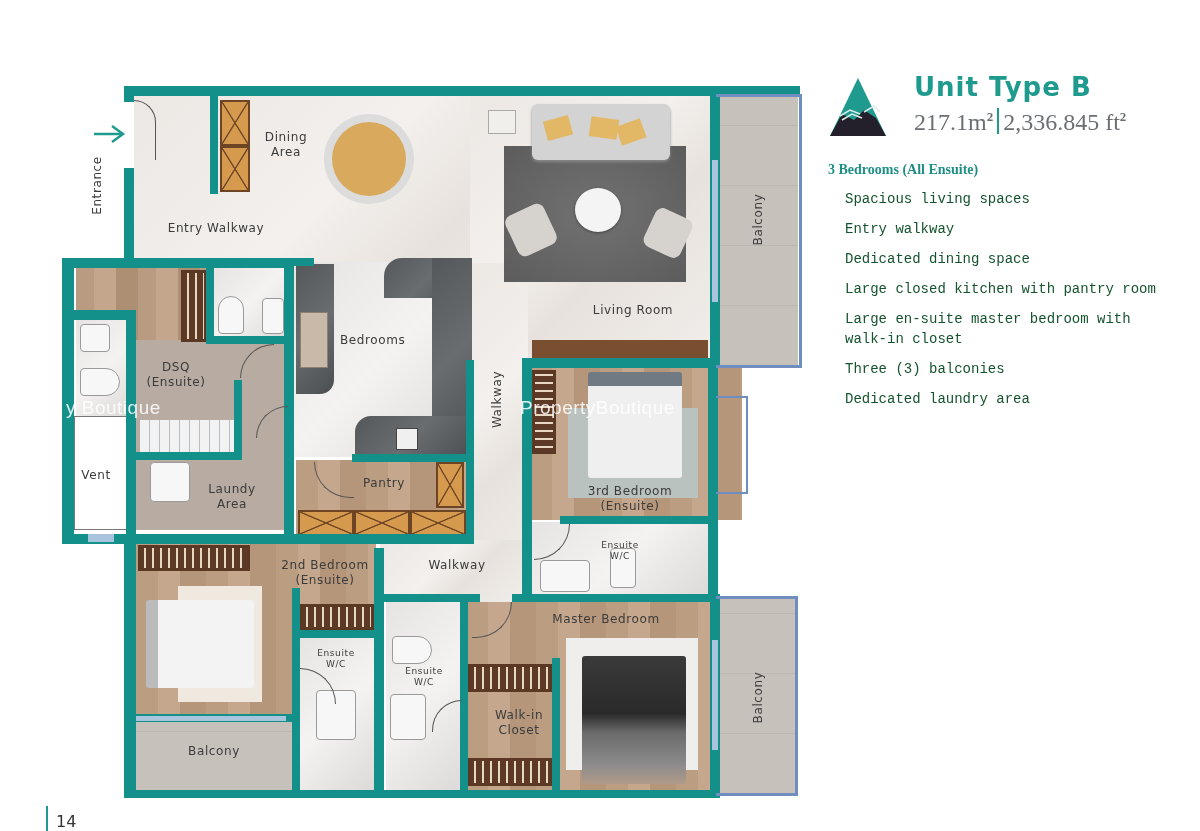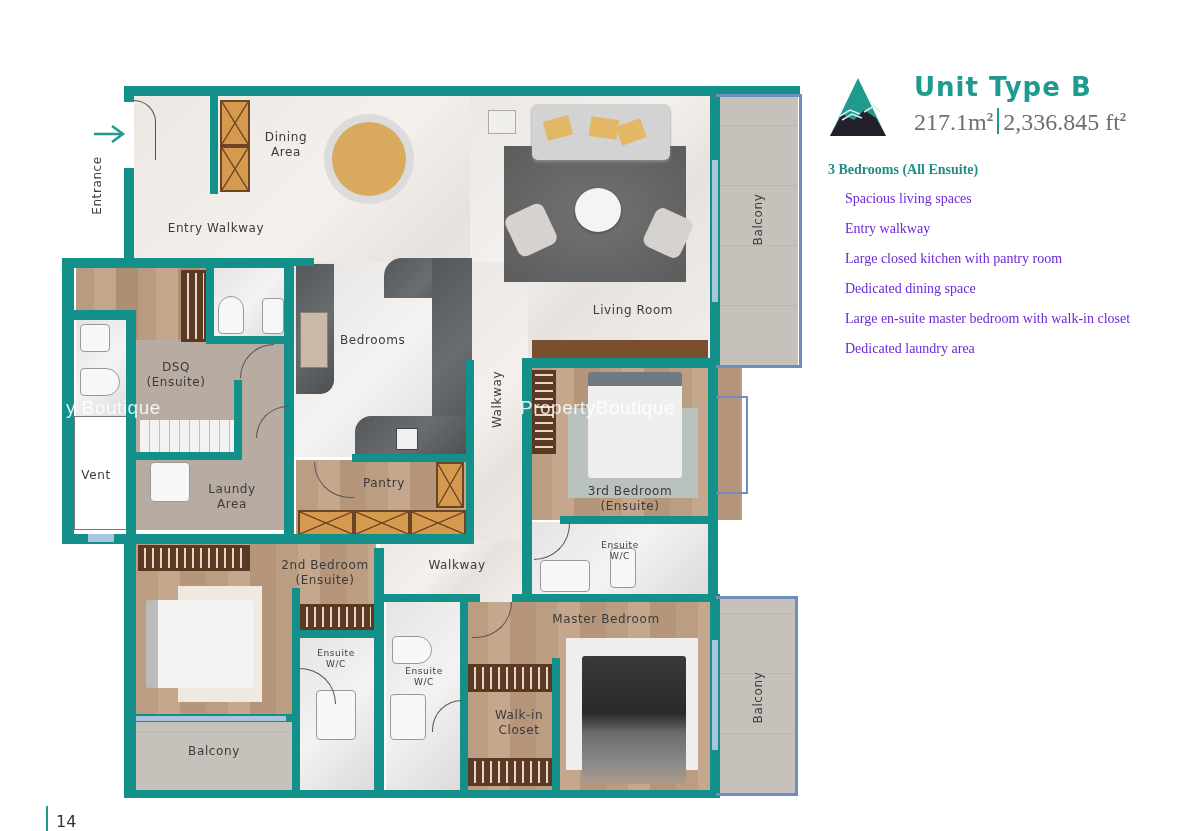--- a/index.html
+++ b/index.html
@@ -60,21 +60,21 @@
     font-size: 24px; color: #6b6f72; white-space: nowrap;
   }
   .unit-area sup { font-size: 13px; font-weight: bold; }
   .unit-area .sep { display: inline-block; width: 2px; height: 26px; background: #1f9a8e; margin: 0 4px; vertical-align: -4px; }
   .bedrooms {
     position: absolute; left: 2px; top: 90px; font-family: "Liberation Serif", serif;
     font-size: 14px; color: #1f8f85; font-weight: bold;
   }
   .features { position: absolute; left: 19px; top: 117px; width: 320px; list-style: none; }
   .features li {
-    font-family: Liberation Serif, serif; font-size: 14px; color: #6d28d9;
+    font-family: Liberation Mono, monospace; font-size: 14px; color: #14532d;
     line-height: 20px; margin-bottom: 10px;
   }
   .page-num { position: absolute; left: 46px; top: 806px; height: 25px; }
   .page-num .bar { position: absolute; left: 0; top: 0; width: 2px; height: 25px; background: #1f9a8e; }
   .page-num .num { position: absolute; left: 10px; top: 6px; font-family: "DejaVu Sans", sans-serif; font-size: 16px; color: #333; }
 </style>
 </head>
 <body>
 
 <div class="plan">
@@ -272,23 +272,24 @@
     <polyline points="36,36 46,30 52,36" fill="none" stroke="#d9ecea" stroke-width="1.5"></polyline>
   </svg>
   <div class="unit-title">Unit Type B</div>
   <div class="unit-area">
     <span>217.1m</span><sup>2</sup><span class="sep"></span><span>2,336.845 ft</span><sup>2</sup>
   </div>
   <div class="bedrooms">3 Bedrooms (All Ensuite)</div>
   <ul class="features">
     <li>Spacious living spaces</li>
     <li>Entry walkway</li>
+    <li>Dedicated dining space</li>
     <li>Large closed kitchen with pantry room</li>
-    <li>Dedicated dining space</li>
     <li>Large en-suite master bedroom with walk-in closet</li>
+    <li>Three (3) balconies</li>
     <li>Dedicated laundry area</li>
   </ul>
 </div>
 
 <div class="page-num">
   <div class="bar"></div>
   <div class="num">14</div>
 </div>
 
 </body></html>

